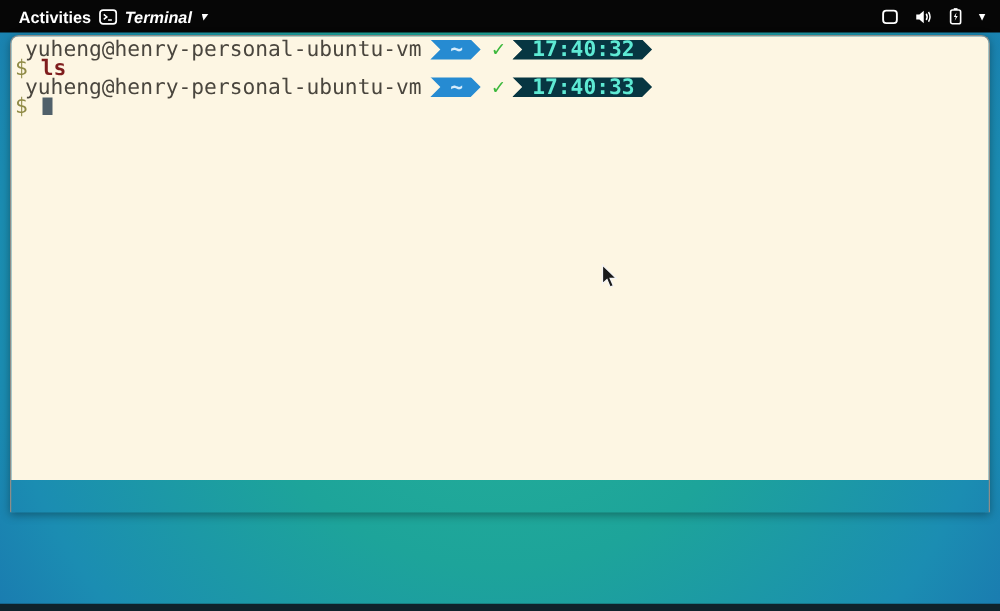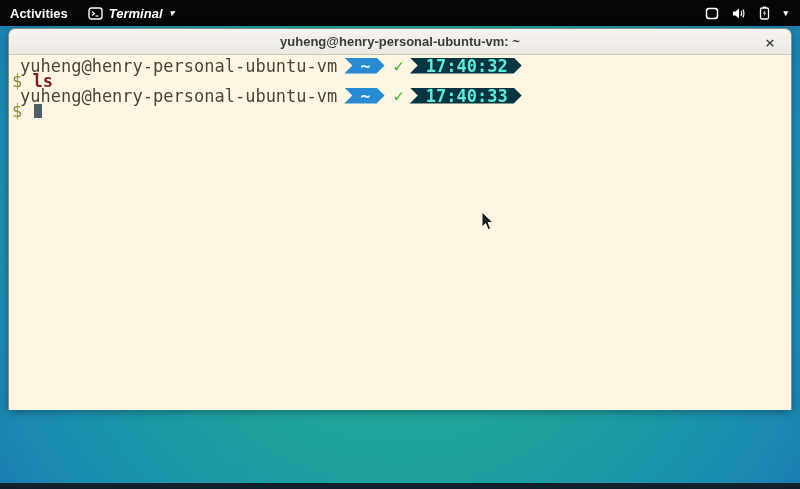--- a/index.html
+++ b/index.html
@@ -11,21 +11,21 @@
     font-family:"Liberation Sans", sans-serif;
   }
   .bottom-strip{ position:absolute; left:0; bottom:0; width:800px; height:6px; background:#0f222b; }
 
   
   .topbar{
     position:absolute; top:0; left:0; width:800px; height:26px;
     background:#060606; color:#fff; display:flex; align-items:center;
     font-size:13px; font-weight:600;
   }
-  .tb-left{ display:flex; align-items:center; gap:20px; padding-left:10px; }
+  .tb-left{ display:flex; align-items:center; gap:6px; padding-left:15px; }
   .activities{ cursor:pointer; }
   .appmenu{ display:flex; align-items:center; gap:6px; cursor:pointer;font-style:italic; }
   .appmenu .caret{ font-size:9px; margin-left:1px; }
   .tb-center{ position:absolute; left:0; right:0; text-align:center; pointer-events:none; }
   .tb-center .inner{ pointer-events:auto; display:inline-flex; align-items:flex-end; gap:1px; cursor:pointer;margin-top:44px; }
   .notif-dot{ font-size:7px; line-height:1; position:relative; top:0px; }
   .tb-right{ margin-left:auto; display:flex; align-items:center; gap:12px; padding-right:12px; cursor:pointer; }
   .tb-right .caret{ font-size:9px; }
   .tb-icon{ display:inline-flex; align-items:center; }
 
@@ -116,24 +116,20 @@
             <rect x="2.5" y="2" width="8" height="11" rx="1.5" fill="none" stroke="#fff" stroke-width="1.3"></rect>
             <rect x="5" y="0.5" width="3" height="1.5" fill="#fff"></rect>
             <path d="M7.2 4 L5 7.6 L6.6 7.6 L5.8 10.6 L8.2 6.8 L6.6 6.8 Z" fill="#fff"></path>
           </svg>
       </span>
       <span class="caret">▾</span>
     </div>
   </div>
 
   <div class="window">
-    <div class="titlebar">
-      <span>yuheng@henry-personal-ubuntu-vm: ~</span>
-      <span class="close-btn">×</span>
-    </div>
     <div class="term">
 
       <div class="tline">
         <span class="user-text">yuheng@henry-personal-ubuntu-vm</span>
         <span class="pl-seg seg-path">~</span>
         <span class="check">✓</span>
         <span class="pl-seg seg-time">17:40:32</span>
       </div>
 
       <div class="tline">

